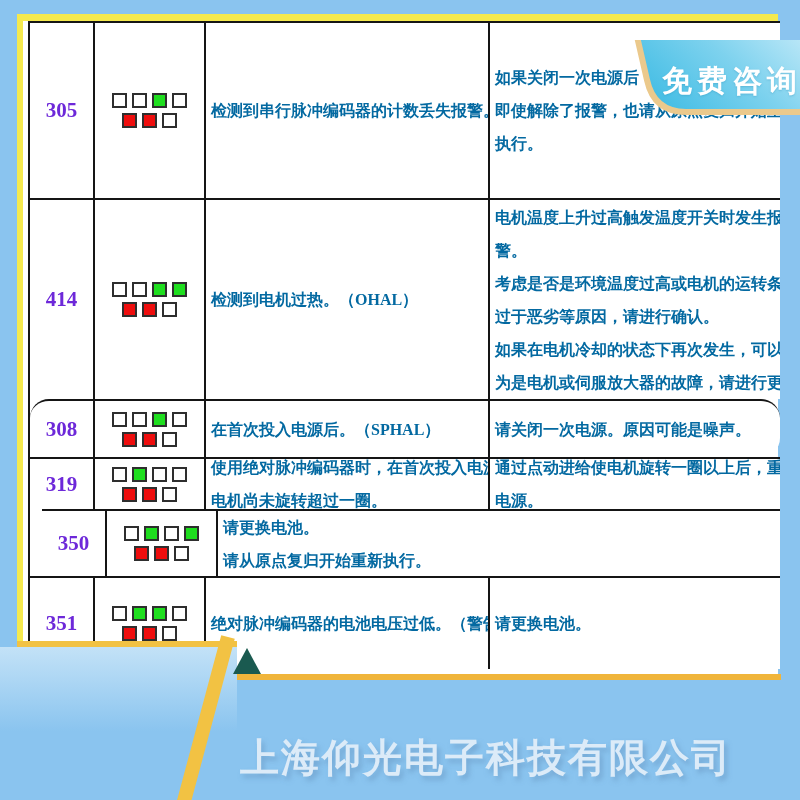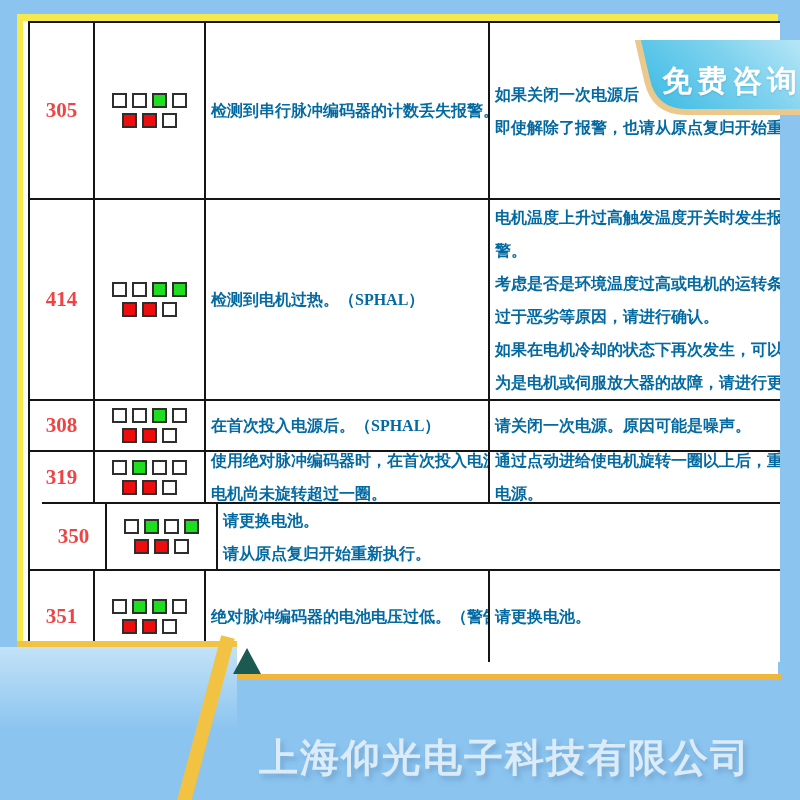--- a/index.html
+++ b/index.html
@@ -36,21 +36,21 @@
   .t-row{
     display:grid;grid-template-columns:65px 111px 284px 290px;
     border-top:2px solid var(--line);
     box-sizing:border-box;background:#fff;
   }
   .cell{
     box-sizing:border-box;display:flex;flex-direction:column;justify-content:center;
     border-right:2px solid var(--line);overflow:hidden;
   }
   .cell:last-child{border-right:none;}
-  .cell.code{align-items:center;font-weight:bold;font-size:21px;color:#ef4444;}
+  .cell.code{align-items:center;font-weight:bold;font-size:21px;color:#6d28d9;}
   .cell.led-cell{align-items:center;}
   .cell.text{padding:0 2px 0 5px;font-weight:bold;font-size:16px;line-height:33px;color:#0369a1;}
   .text-line{white-space:nowrap;}
   .led-line{display:flex;gap:5px;}
   .led-line + .led-line{margin-top:5px;}
   .led{width:15px;height:15px;box-sizing:border-box;border:2px solid #2e2e2e;background:#fff;}
   .led.green{background:var(--led-green);}
   .led.red{background:var(--led-red);}
   
   .band-a{position:absolute;left:17px;top:641px;width:220px;height:6px;background:var(--gold);z-index:5;}
@@ -72,21 +72,21 @@
   .badge{position:absolute;left:628px;top:0;width:172px;height:84px;z-index:9;margin-top:40px;}
   .badge svg{position:absolute;left:0;top:0;}
   .badge-label{
     position:absolute;left:34px;top:21px;white-space:nowrap;
     font-family:"Liberation Sans", sans-serif;font-weight:bold;
     font-size:30px;letter-spacing:5px;color:#ffffff;
     text-shadow:0 1px 2px rgba(40,140,180,0.35);
   }
   
   .footer-company{
-    position:absolute;left:505px;top:731px;transform:translateX(-50%);
+    position:absolute;left:486px;top:731px;transform:translateX(-50%);
     white-space:nowrap;font-family:"Liberation Sans", sans-serif;font-weight:bold;
     font-size:39px;letter-spacing:2px;color:#DCEBF8;
     text-shadow:3px 4px 5px rgba(100,145,190,0.55);
     z-index:7;
   }
 </style>
 </head>
 <body>
 
 <div id="root">
@@ -110,52 +110,53 @@
             <span class="led red"></span>
             <span class="led "></span>
           </div>
         </div>
         <div class="cell text">
           <div class="text-line">检测到串行脉冲编码器的计数丢失报警。</div>
         </div>
         <div class="cell text">
           <div class="text-line">如果关闭一次电源后</div>
           <div class="text-line">即使解除了报警，也请从原点复归开始重新</div>
+          <div class="text-line">执行。</div>
         </div>
       </div>
       <div class="t-row" style="height: 201px;">
         <div class="cell code">
           <span>414</span>
         </div>
         <div class="cell led-cell">
           <div class="led-line">
             <span class="led "></span>
             <span class="led "></span>
             <span class="led green"></span>
             <span class="led green"></span>
           </div>
           <div class="led-line">
             <span class="led red"></span>
             <span class="led red"></span>
             <span class="led "></span>
           </div>
         </div>
         <div class="cell text">
-          <div class="text-line">检测到电机过热。（SPHAL）</div>
+          <div class="text-line">检测到电机过热。（OHAL）</div>
         </div>
         <div class="cell text">
           <div class="text-line">电机温度上升过高触发温度开关时发生报</div>
           <div class="text-line">警。</div>
           <div class="text-line">考虑是否是环境温度过高或电机的运转条件</div>
           <div class="text-line">过于恶劣等原因，请进行确认。</div>
           <div class="text-line">如果在电机冷却的状态下再次发生，可以认</div>
           <div class="text-line">为是电机或伺服放大器的故障，请进行更换。</div>
         </div>
       </div>
-      <div class="t-row" style="height: 51px;">
+      <div class="t-row" style="height: 58px; border-radius: 19px;">
         <div class="cell code">
           <span>308</span>
         </div>
         <div class="cell led-cell">
           <div class="led-line">
             <span class="led "></span>
             <span class="led "></span>
             <span class="led green"></span>
             <span class="led "></span>
           </div>

